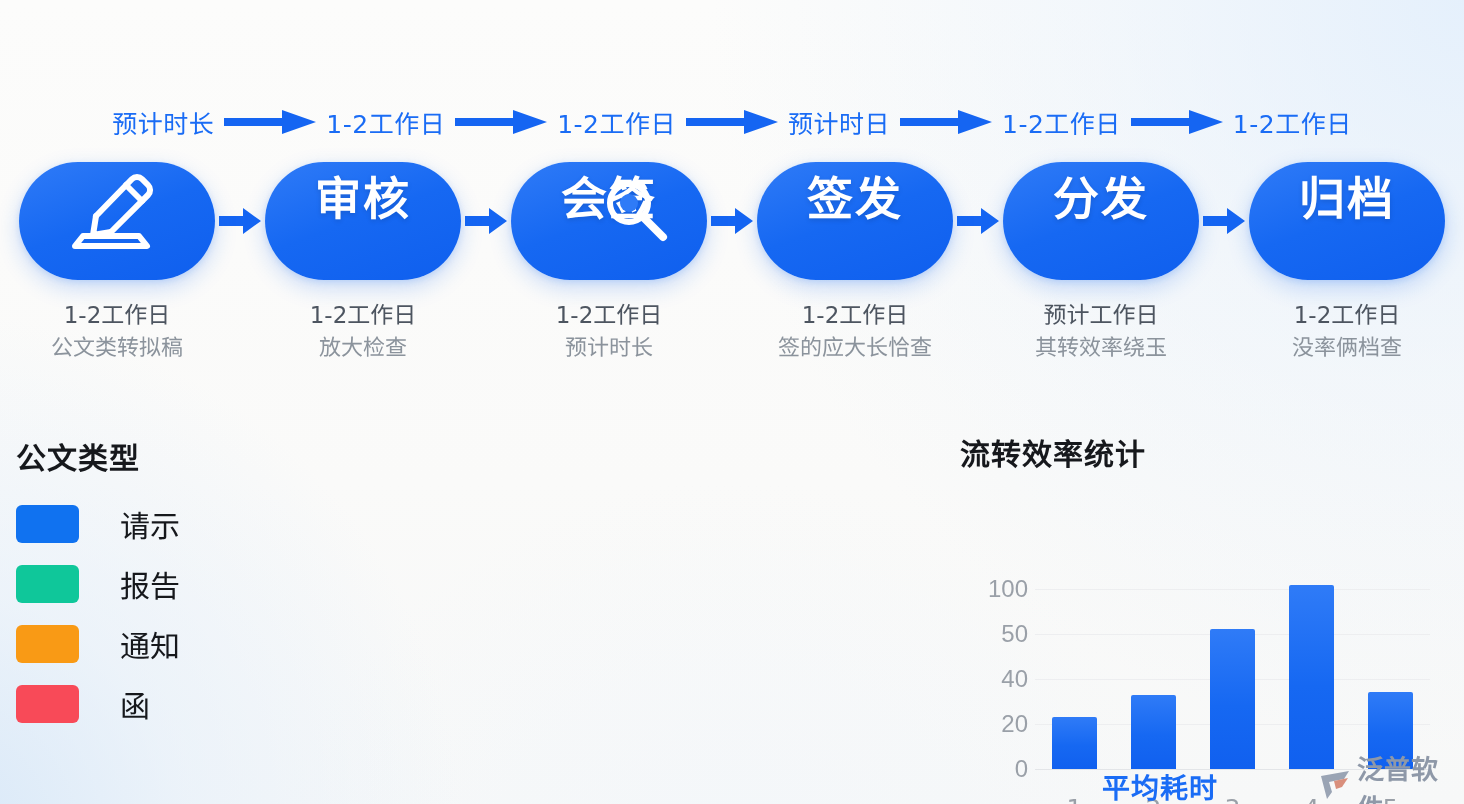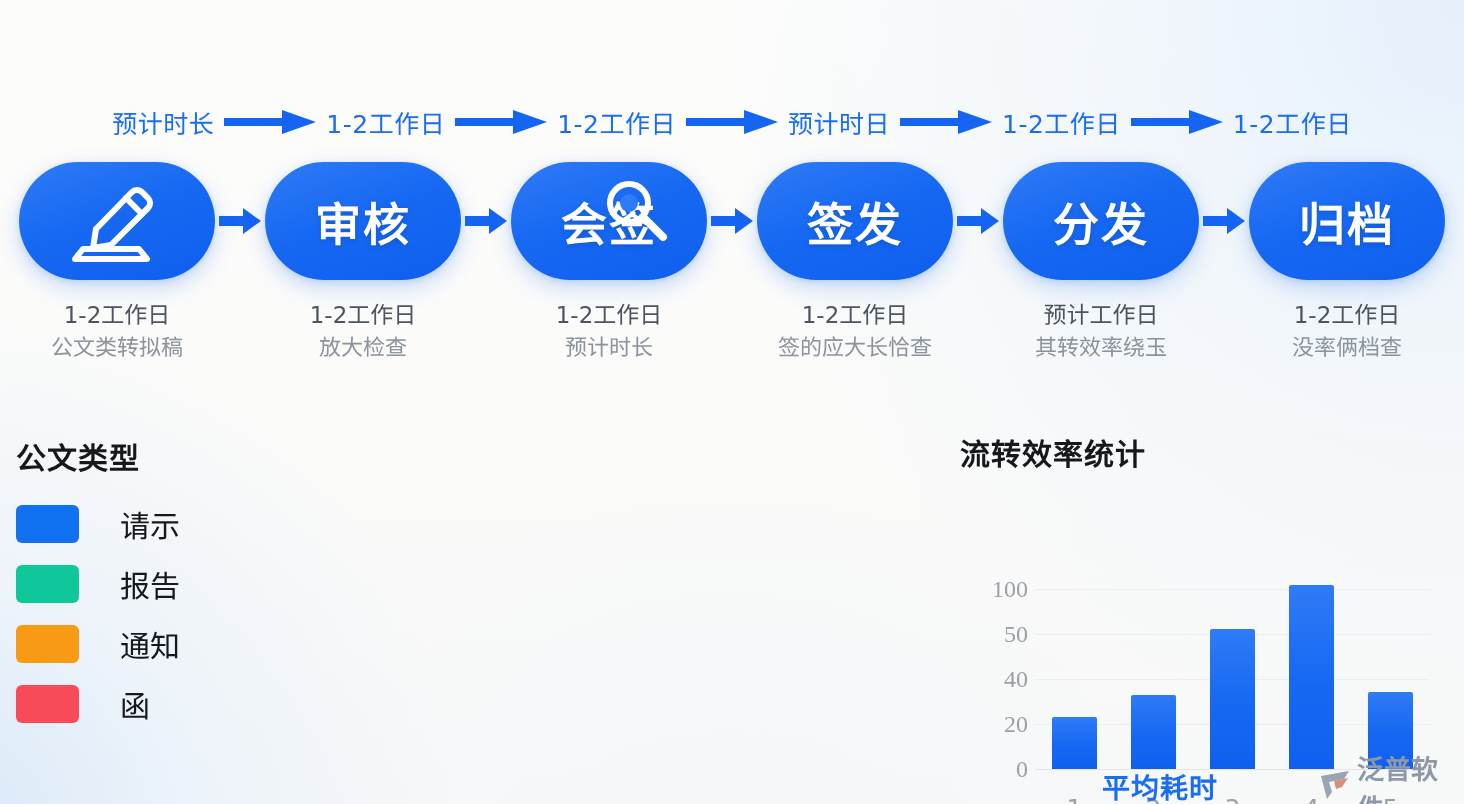--- a/index.html
+++ b/index.html
@@ -67,21 +67,21 @@
     align-items: center;
     justify-content: center;
   }
   .pill {
     width: 196px;
     height: 118px;
     border-radius: 60px;
     background: linear-gradient(160deg, #2f7bf7 0%, #1668f2 48%, #0f5fee 100%);
     box-shadow: 0 8px 22px rgba(24,103,240,.22), 0 2px 6px rgba(24,103,240,.14);
     display: flex;
-    align-items: center;
+    align-items: flex-start;
     justify-content: center;
     position: relative;
     flex: 0 0 auto;
   }
   .pill-text {
     color: #ffffff;
     font-size: 46px;
     font-weight: bold;
     letter-spacing: 2px;
     text-shadow: 0 2px 5px rgba(0,0,0,.13);
@@ -190,21 +190,21 @@
     width: 470px;
     height: 215px;
   }
   .y-tick {
     position: absolute;
     right: 402px;
     transform: translateY(-50%);
     font-size: 24px;
     color: #9aa0a8;
     white-space: nowrap;
-    font-family: Liberation Serif, serif;
+    font-family: Liberation Sans, sans-serif;
   }
   .grid-line {
     position: absolute;
     left: 75px;
     width: 395px;
     height: 1px;
     background: #edeef0;
   }
   .grid-line.baseline { background: #e3e5e8; }
   .bar {

